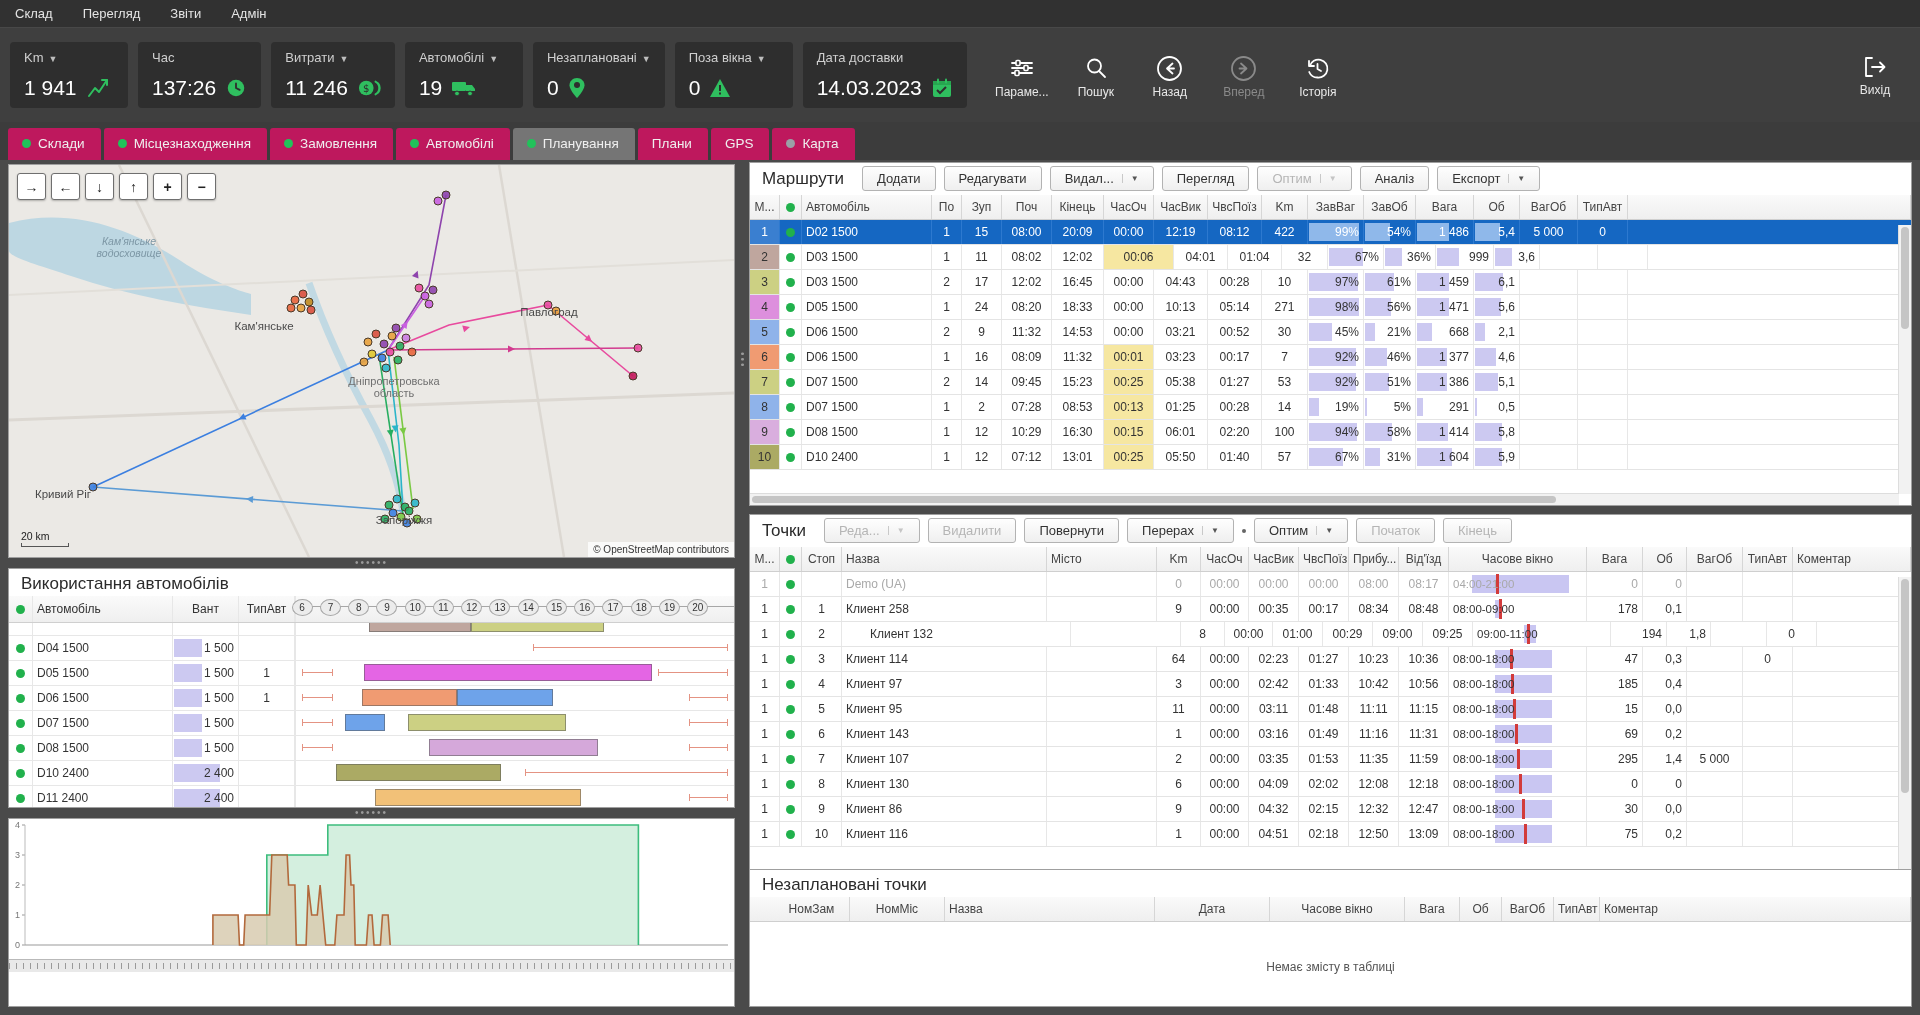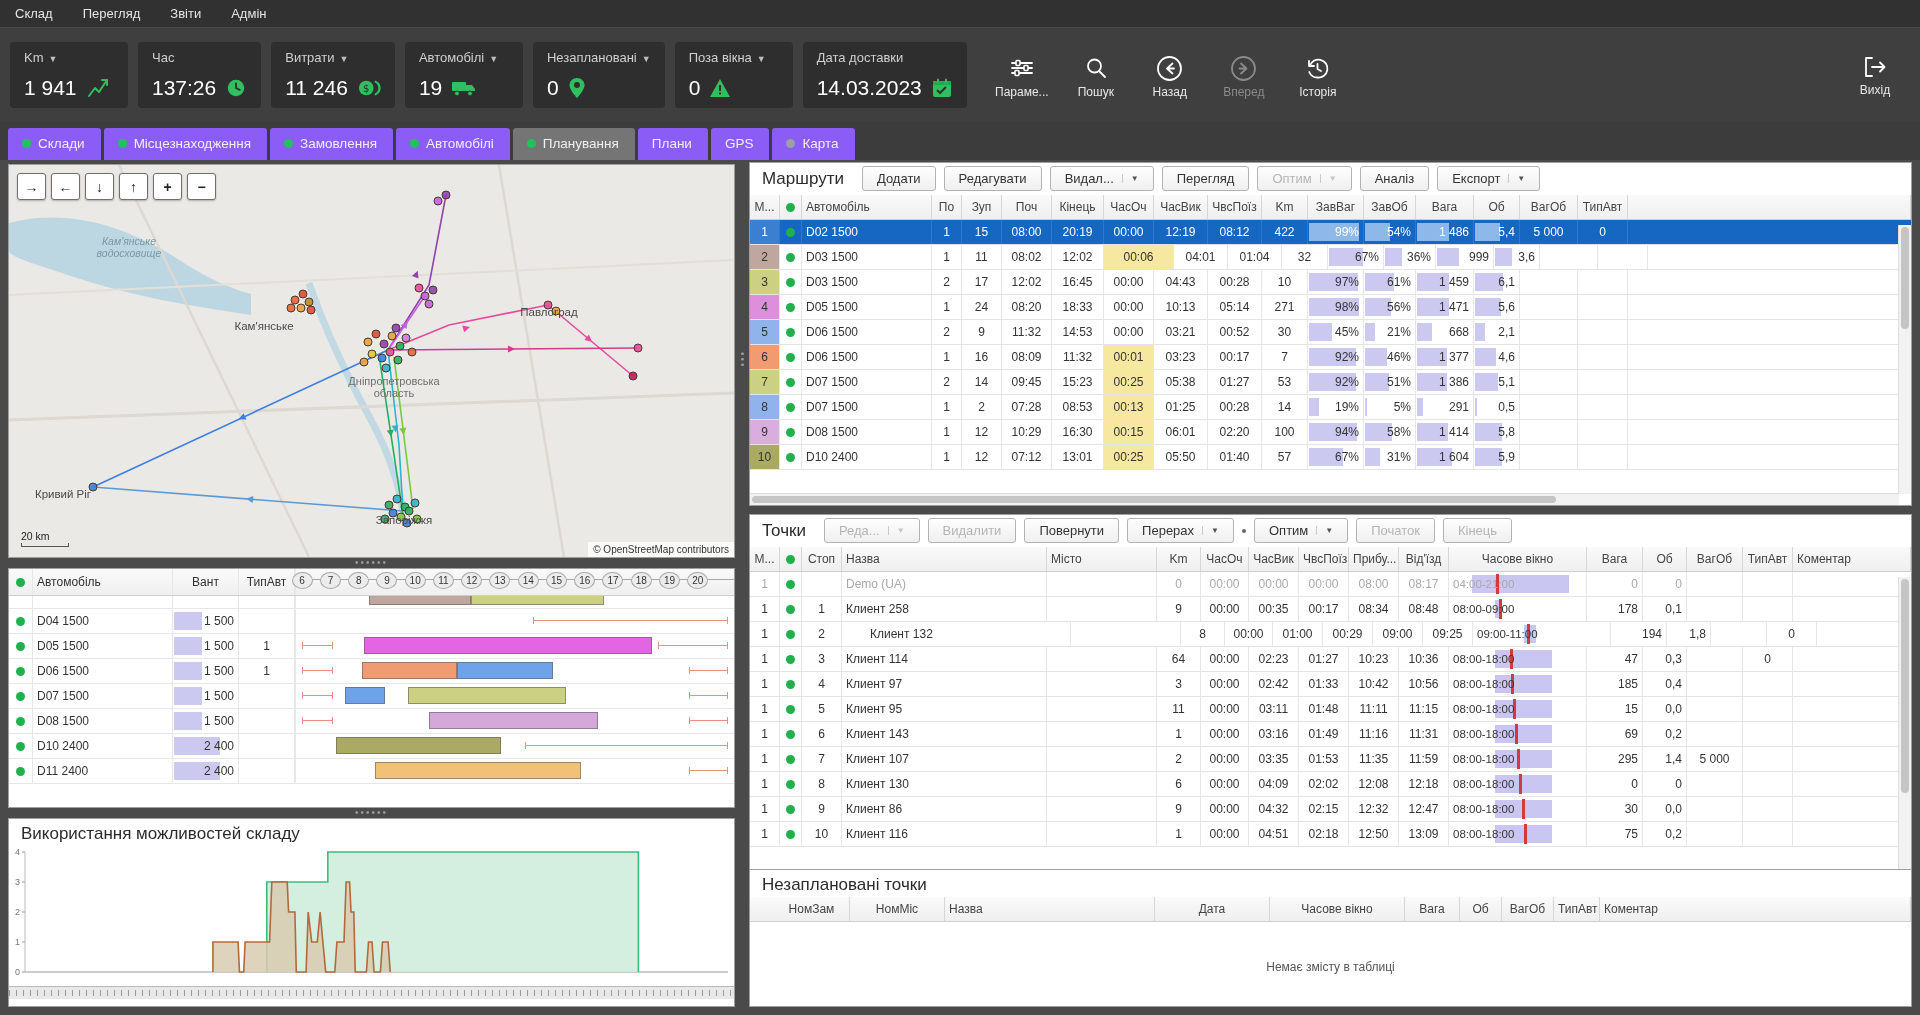--- a/index.html
+++ b/index.html
@@ -19,21 +19,21 @@
   .tile-value{color:#fff;font-size:21px;display:flex;align-items:center;gap:9px;white-space:nowrap;}
   .tile-icon svg{display:block;}
   .toolbtns{display:flex;align-items:flex-start;margin-left:8px;}
   .toolbtn{width:74px;text-align:center;color:#e8e8e8;font-size:12px;cursor:pointer;}
   .toolbtn .tico{height:34px;display:flex;align-items:center;justify-content:center;}
   .toolbtn.disabled{color:#8a8a8a;}
   .toolbtn.disabled svg *{stroke:#8a8a8a !important;}
   .exitbtn{margin-left:auto;width:70px;text-align:center;color:#e8e8e8;font-size:12px;cursor:pointer;}
   .tabsbar{position:absolute;top:122px;left:0;right:0;height:38px;background:#3c3c3c;
            display:flex;align-items:flex-end;padding-left:8px;}
-  .tab{background:#8b5cf6;color:#efefef;font-size:13.5px;padding:8px 16px 9px 14px;margin-right:3px;
+  .tab{background:#be185d;color:#efefef;font-size:13.5px;padding:8px 16px 9px 14px;margin-right:3px;
        border-radius:3px 3px 0 0;display:flex;align-items:center;gap:7px;cursor:pointer;}
   .tab.active{background:#757575;}
   .tabdot{width:9px;height:9px;border-radius:50%;}
   
   .panel{position:absolute;background:#fff;border:1px solid #9f9f9f;box-sizing:border-box;overflow:hidden;}
   .panel-title{font-size:17px;color:#2b2b2b;padding:5px 10px 2px 12px;}
   .btn{display:inline-flex;align-items:center;gap:8px;background:linear-gradient(#fefefe,#efefef);
        border:1px solid #b3b3b3;border-radius:3px;color:#333;font-size:13px;
        padding:4px 14px;margin-right:8px;cursor:pointer;white-space:nowrap;}
   .btn.disabled{color:#b5b5b5;cursor:default;}
@@ -382,20 +382,21 @@
     <div class="map-scale">
       <span>20 km</span><div class="bar"></div>
     </div>
     <div class="map-attr">© OpenStreetMap contributors</div>
   </div>
 </div>
 <div class="split-h" style="top:558px;">
     <span>••••••</span>
   </div>
 <div class="panel" style="left:8px;top:568px;width:727px;height:240px;">
+  <div class="panel-title">Використання автомобілів</div>
   <div id="vehgantt">
       <div class="vg-row" style="background: linear-gradient(rgb(250, 250, 250), rgb(239, 239, 239)); border-bottom: 1px solid rgb(207, 207, 207); height: 26px; line-height: 26px;">
         <div class="gcell" style="width: 24px; line-height: 26px;"><span class="dotc"></span></div>
         <div class="gcell left" style="width: 140px; line-height: 26px;">Автомобіль</div>
         <div class="gcell" style="width: 66px; line-height: 26px;">Вант</div>
         <div class="gcell" style="width: 56px; line-height: 26px;">ТипАвт</div>
         <div class="vg-timeline">
           <div class="tl-line"></div>
           <div class="tl-num" style="left: 1.29032%;">6</div>
           <div class="tl-num" style="left: 7.74194%;">7</div>
@@ -531,21 +532,20 @@
           </div>
           <div class="vg-bar" style="left: 18.0645%; width: 47.0968%; background: rgb(242, 193, 120);"></div>
         </div>
       </div>
     </div>
 </div>
 <div class="split-h" style="top:808px;">
     <span>••••••</span>
   </div>
 <div class="panel" style="left:8px;top:818px;width:727px;height:189px;">
-  <div class="panel-title">Використання можливостей складу</div>
   <svg id="whsvg" width="723" height="136">
       <text x="11" y="9" font-size="9" fill="#777" text-anchor="end" font-family="Liberation Sans,sans-serif">4</text>
       <line x1="13" y1="6" x2="16" y2="6" stroke="#999"></line>
       <text x="11" y="39" font-size="9" fill="#777" text-anchor="end" font-family="Liberation Sans,sans-serif">3</text>
       <line x1="13" y1="36" x2="16" y2="36" stroke="#999"></line>
       <text x="11" y="69" font-size="9" fill="#777" text-anchor="end" font-family="Liberation Sans,sans-serif">2</text>
       <line x1="13" y1="66" x2="16" y2="66" stroke="#999"></line>
       <text x="11" y="99" font-size="9" fill="#777" text-anchor="end" font-family="Liberation Sans,sans-serif">1</text>
       <line x1="13" y1="96" x2="16" y2="96" stroke="#999"></line>
       <text x="11" y="129" font-size="9" fill="#777" text-anchor="end" font-family="Liberation Sans,sans-serif">0</text>
@@ -616,21 +616,21 @@
         <div class="gcell flex"></div>
       </div>
       <div style="height: 250px; overflow: hidden;">
         <div class="grow sel">
           <div class="gcell" style="width: 30px; background: rgb(58, 127, 208); color: rgb(255, 255, 255);">1</div>
           <div class="gcell" style="width: 22px;"><span class="dotc"></span></div>
           <div class="gcell left" style="width: 130px;">D02 1500</div>
           <div class="gcell" style="width: 30px;">1</div>
           <div class="gcell" style="width: 40px;">15</div>
           <div class="gcell" style="width: 50px;">08:00</div>
-          <div class="gcell" style="width: 52px;">20:19</div>
+          <div class="gcell" style="width: 52px;">20:09</div>
           <div class="gcell" style="width: 50px;">00:00</div>
           <div class="gcell" style="width: 54px;">12:19</div>
           <div class="gcell" style="width: 54px;">08:12</div>
           <div class="gcell" style="width: 46px;">422</div>
           <div class="gcell right" style="width: 56px;"><div class="barfill" style="background: rgb(143, 184, 234); width: 91.08%;"></div><span class="bartxt">99%</span></div>
           <div class="gcell right" style="width: 52px;"><div class="barfill" style="background: rgb(143, 184, 234); width: 49.68%;"></div><span class="bartxt">54%</span></div>
           <div class="gcell right" style="width: 58px;"><div class="barfill" style="background: rgb(143, 184, 234); width: 56.9633%;"></div><span class="bartxt">1 486</span></div>
           <div class="gcell right" style="width: 46px;"><div class="barfill" style="background: rgb(143, 184, 234); width: 55.2%;"></div><span class="bartxt">5,4</span></div>
           <div class="gcell" style="width: 58px;">5 000</div>
           <div class="gcell" style="width: 50px;">0</div>

